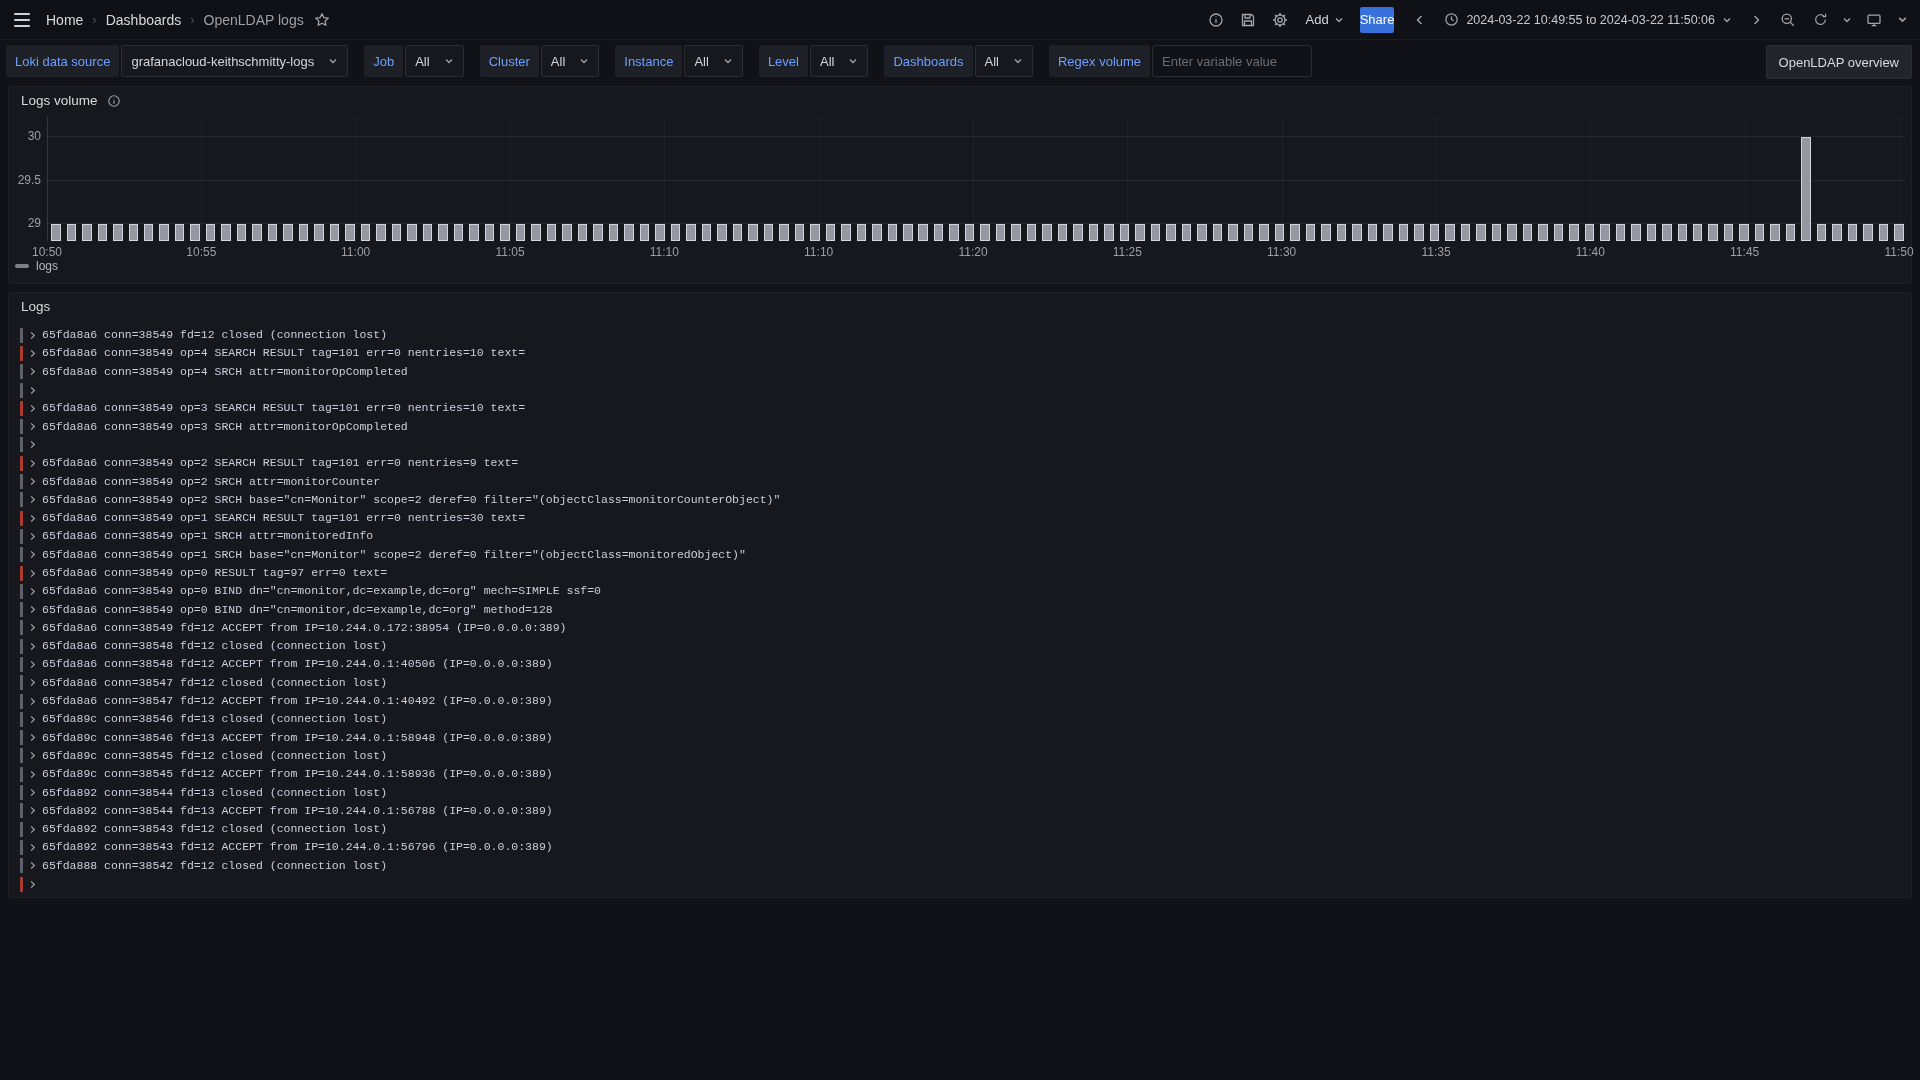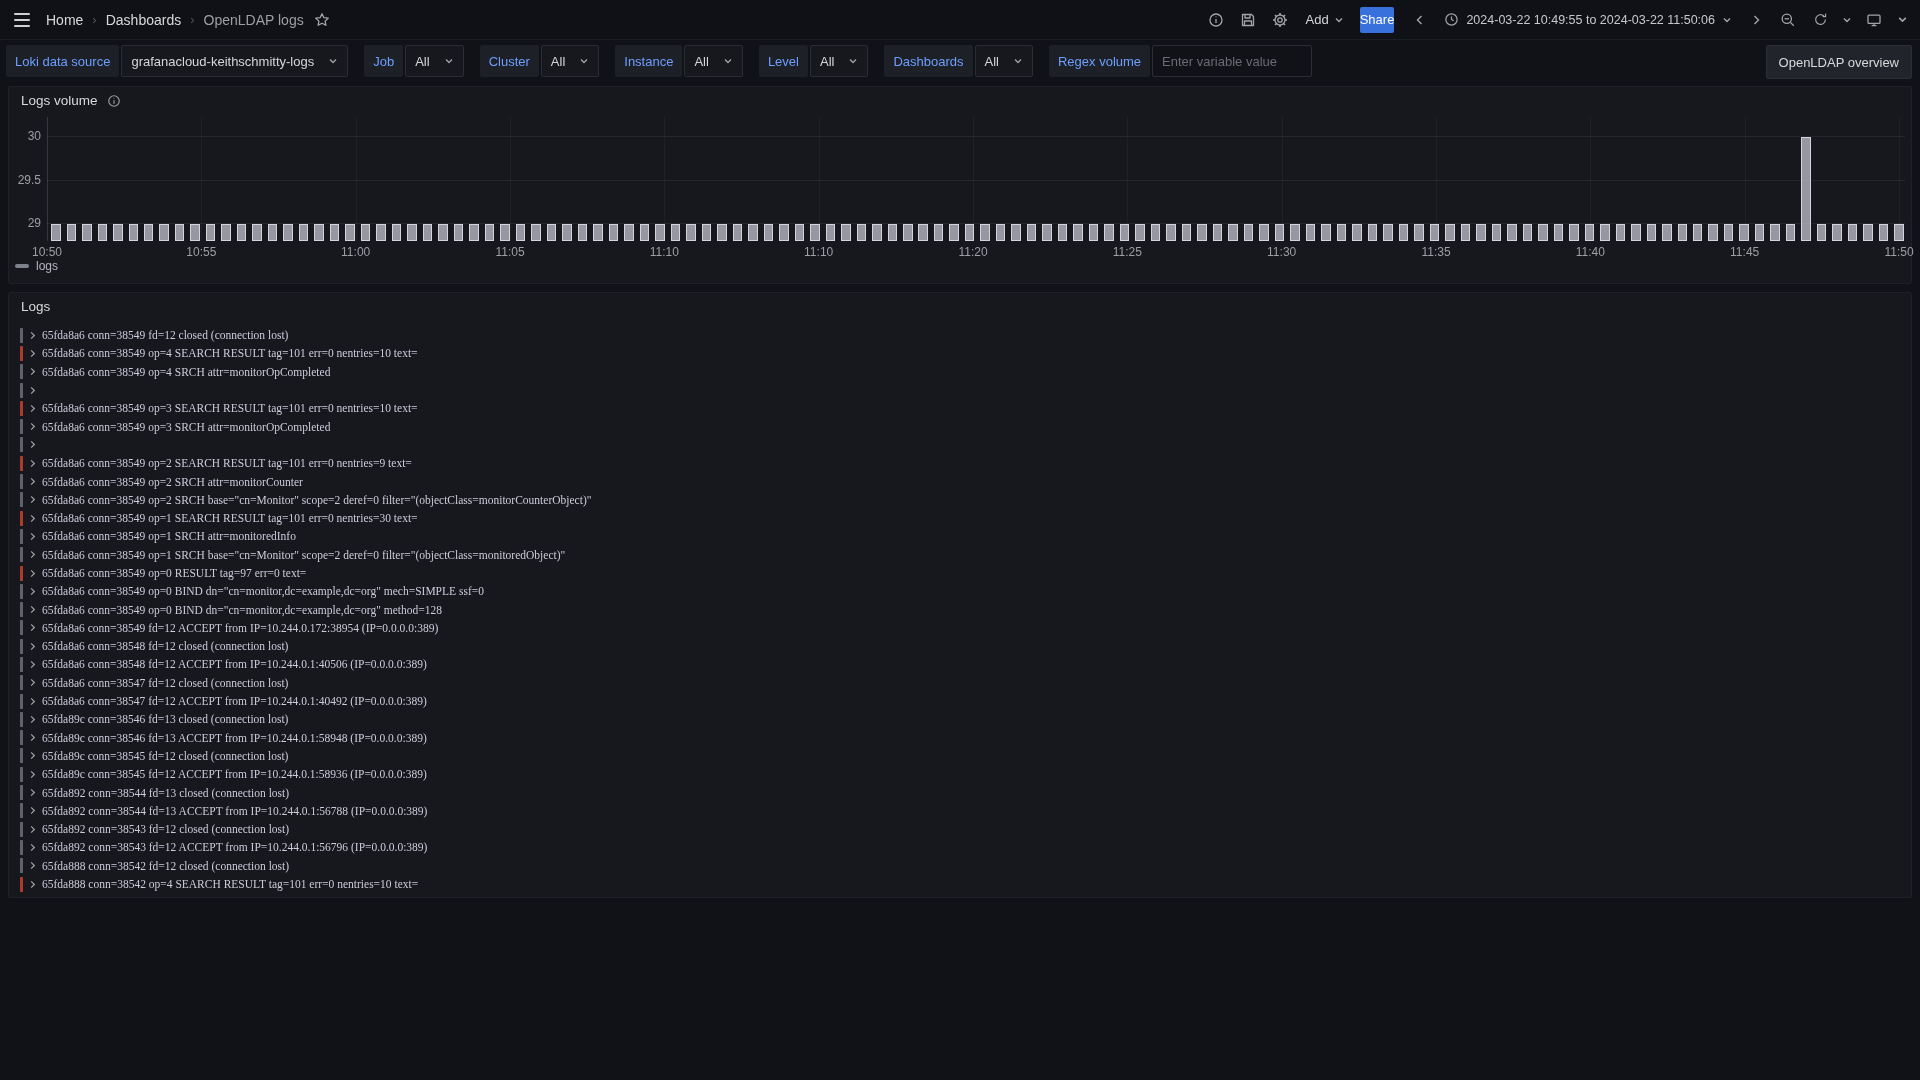--- a/index.html
+++ b/index.html
@@ -87,21 +87,21 @@
   .vbar{position:absolute;box-sizing:border-box;background:rgba(182,184,195,0.8);border:1px solid rgba(221,222,231,0.85);}
   .legend{position:absolute;left:6px;top:172px;display:flex;align-items:center;gap:7px;}
   .legend-dash{width:14px;height:4px;border-radius:2px;background:#7e828c;}
   .legend-label{font-size:12px;color:#b4b7be;}
   
   #log-rows{position:absolute;left:11px;top:33px;right:8px;}
   .log-row{display:flex;align-items:center;height:18.3px;cursor:pointer;}
   .level-bar{width:3px;height:15px;flex:0 0 auto;border-radius:0.5px;}
   .row-chev{width:13px;margin-left:3px;display:flex;align-items:center;justify-content:center;flex:0 0 auto;}
   .log-text{
-    margin-left:3px;font-family:Liberation Serif, serif;font-size:11.5px;
+    margin-left:3px;font-family:Liberation Mono, monospace;font-size:11.5px;
     color:#ccccdc;white-space:pre;line-height:18px;
   }
 </style>
 </head>
 <body>
 
 <div class="topnav">
   <div class="iconbtn hamburger">
     <div class="bars">
         <div class="bar"></div>
@@ -725,16 +725,15 @@
         </span>
         <span class="log-text">65fda888 conn=38542 fd=12 closed (connection lost)</span>
       </div>
       <div class="log-row">
         <span class="level-bar" style="background: rgb(173, 59, 45);"></span>
         <span class="row-chev">
           <svg width="9" height="9" viewBox="0 0 10 10" fill="none" stroke="#9d9fa5" stroke-width="1.4">
             <path d="M3.5 1.5 L7 5 L3.5 8.5"></path>
           </svg>
         </span>
-        <span class="log-text">65fda888 conn=38542 op=4 SEARCH RESULT tag=101 err=0 nentries=10 text=</span>
       </div>
     </div>
 </div>
 
 </body></html>

